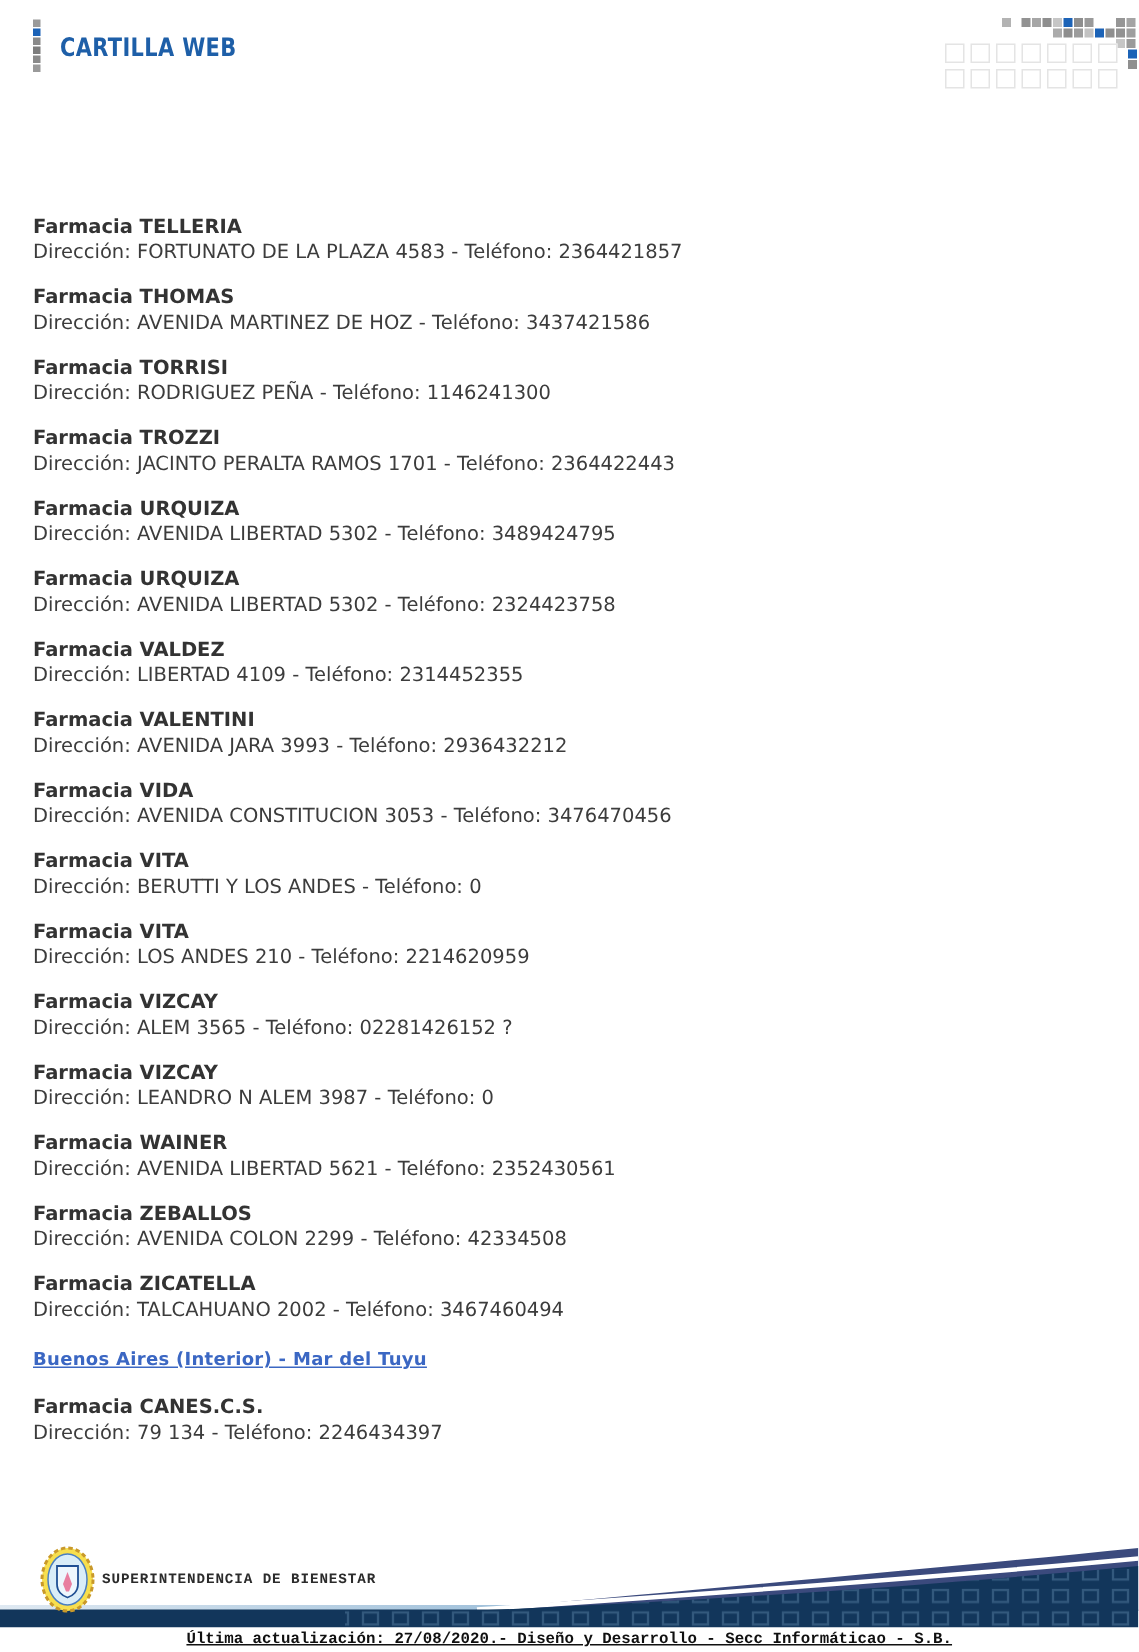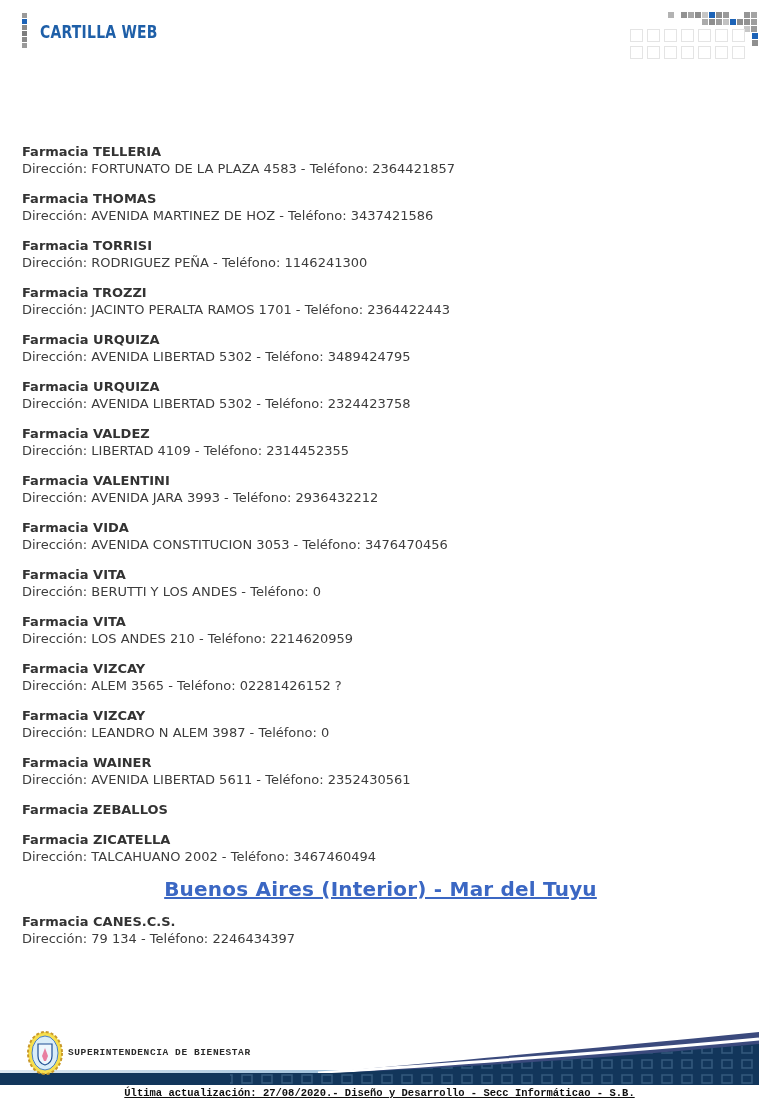--- a/index.html
+++ b/index.html
@@ -31,24 +31,23 @@
   }
   .mosaic span.px{position:absolute;width:6px;height:6px;}
   .mosaic span.box{position:absolute;width:13px;height:13px;border:1px solid #e4e4e4;background:#fff;}
   
   .content{padding:83px 20px 0 22px;}
   .entry{margin-bottom:13px;}
   .entry .ename{font-size:13px;line-height:17px;font-weight:700;color:#333333;}
   .entry .edetail{font-size:13px;line-height:17px;color:var(--text);}
   .section-heading{
     margin:15px 0 14px 0;
-    font-size:20px;line-height:19px;font-weight:700;
+    font-size:12px;line-height:19px;font-weight:700;
     color:var(--heading-blue);text-decoration:underline;
     letter-spacing:.2px;
-    text-align:center;
   }
   
   .footer{position:absolute;left:0;bottom:0;width:759px;height:73px;background:#fff;padding-left:16px;}
   .footer svg.wave{position:absolute;left:0;top:0;}
   .crest{position:absolute;left:26px;top:2px;}
   .org-name{
     position:absolute;left:68px;top:19px;
     font-family:"Liberation Mono","DejaVu Sans Mono",monospace;
     font-size:9.5px;font-weight:700;letter-spacing:.6px;color:#2b2b2b;
     white-space:nowrap;
@@ -263,29 +262,36 @@
           <span>-</span>
           <span>Teléfono:</span>
           <span>0</span>
         </div>
       </div>
 
       <div class="entry">
         <div class="ename">Farmacia WAINER</div>
         <div class="edetail">
           <span>Dirección:</span>
-          <span>AVENIDA LIBERTAD 5611</span>
+          <span>AVENIDA LIBERTAD 5621</span>
           <span>-</span>
           <span>Teléfono:</span>
           <span>2352430561</span>
         </div>
       </div>
 
       <div class="entry">
         <div class="ename">Farmacia ZEBALLOS</div>
+        <div class="edetail">
+          <span>Dirección:</span>
+          <span>AVENIDA COLON 2299</span>
+          <span>-</span>
+          <span>Teléfono:</span>
+          <span>42334508</span>
+        </div>
       </div>
 
       <div class="entry">
         <div class="ename">Farmacia ZICATELLA</div>
         <div class="edetail">
           <span>Dirección:</span>
           <span>TALCAHUANO 2002</span>
           <span>-</span>
           <span>Teléfono:</span>
           <span>3467460494</span>

